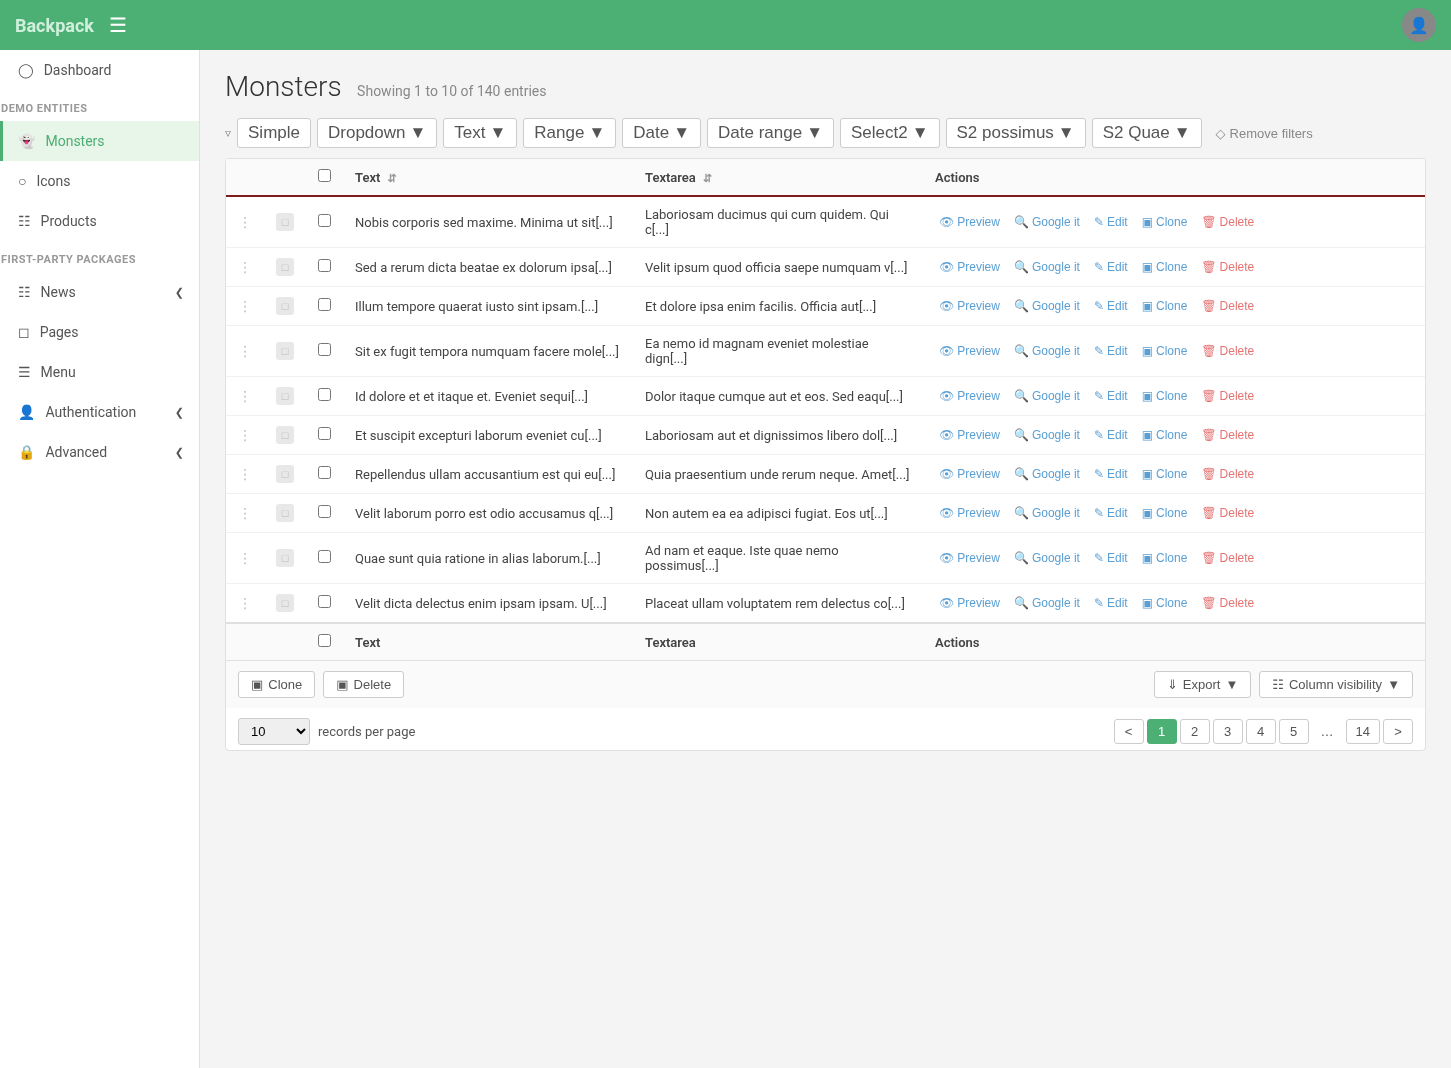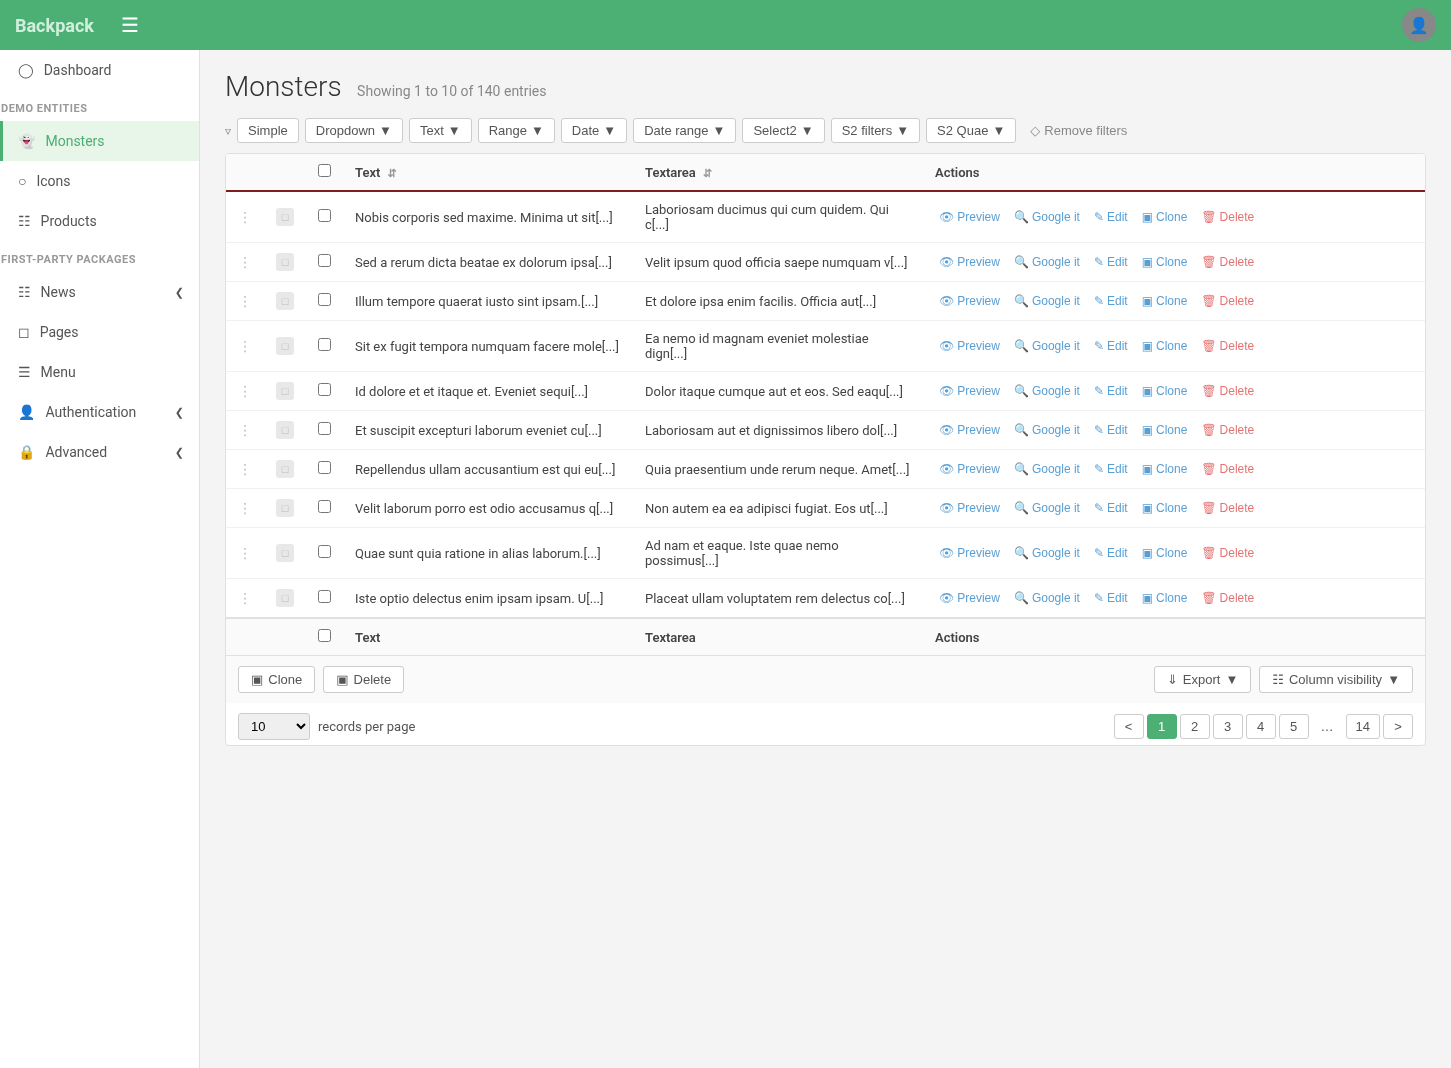--- a/index.html
+++ b/index.html
@@ -148,21 +148,21 @@
       align-items: center;
       gap: 6px;
       margin-bottom: 10px;
       flex-wrap: wrap;
     }
     .filter-btn {
       background: #fff;
       border: 1px solid #ccc;
       border-radius: 3px;
       padding: 4px 10px;
-      font-size: 13px;
+      font-size: 17px;
       cursor: pointer;
       display: flex;
       align-items: center;
       gap: 4px;
       color: #555;
     }
     .filter-icon { color: #888; font-size: 12px; }
     .remove-filters-btn {
       background: none;
       border: none;
@@ -311,21 +311,21 @@
       border-top: 2px solid #e0e0e0;
     }
 
     
     input[type="checkbox"] { cursor: pointer; }
   </style>
 </head>
 <body>
 
 <nav class="navbar">
-  <div style="display:flex;align-items:center;gap:27px;">
+  <div style="display:flex;align-items:center;gap:15px;">
     <span class="navbar-brand">
       <span>Back</span><span style="color:#d0f0dd;">pack</span>
     </span>
     <button class="navbar-toggler">☰</button>
   </div>
   <div class="navbar-avatar">
     <span>👤</span>
   </div>
 </nav>
 
@@ -413,21 +413,21 @@
       </button>
       <button class="filter-btn">
         <span>Date range</span>
         <span>▼</span>
       </button>
       <button class="filter-btn">
         <span>Select2</span>
         <span>▼</span>
       </button>
       <button class="filter-btn">
-        <span>S2 filters</span>
+        <span>S2 possimus</span>
         <span>▼</span>
       </button>
       <button class="filter-btn">
         <span>S2 Quae</span>
         <span>▼</span>
       </button>
       <button class="remove-filters-btn">
         <span>◇</span>
         <span>Remove filters</span>
       </button>
@@ -747,21 +747,21 @@
             <tr>
       <td class="col-drag">
         <span class="drag-handle">⋮</span>
       </td>
       <td class="col-expand">
         <button class="expand-btn">□</button>
       </td>
       <td class="col-check">
         <input type="checkbox" style="">
       </td>
-      <td class="col-text">Iste optio delectus enim ipsam ipsam. U[...]</td>
+      <td class="col-text">Velit dicta delectus enim ipsam ipsam. U[...]</td>
       <td class="col-textarea">Placeat ullam voluptatem rem delectus co[...]</td>
       <td class="col-actions">
         <div class="action-btns">
           <button class="action-btn preview">
             <span>👁</span> Preview
           </button>
           <button class="action-btn google">
             <span>🔍</span> Google it
           </button>
           <button class="action-btn edit">

